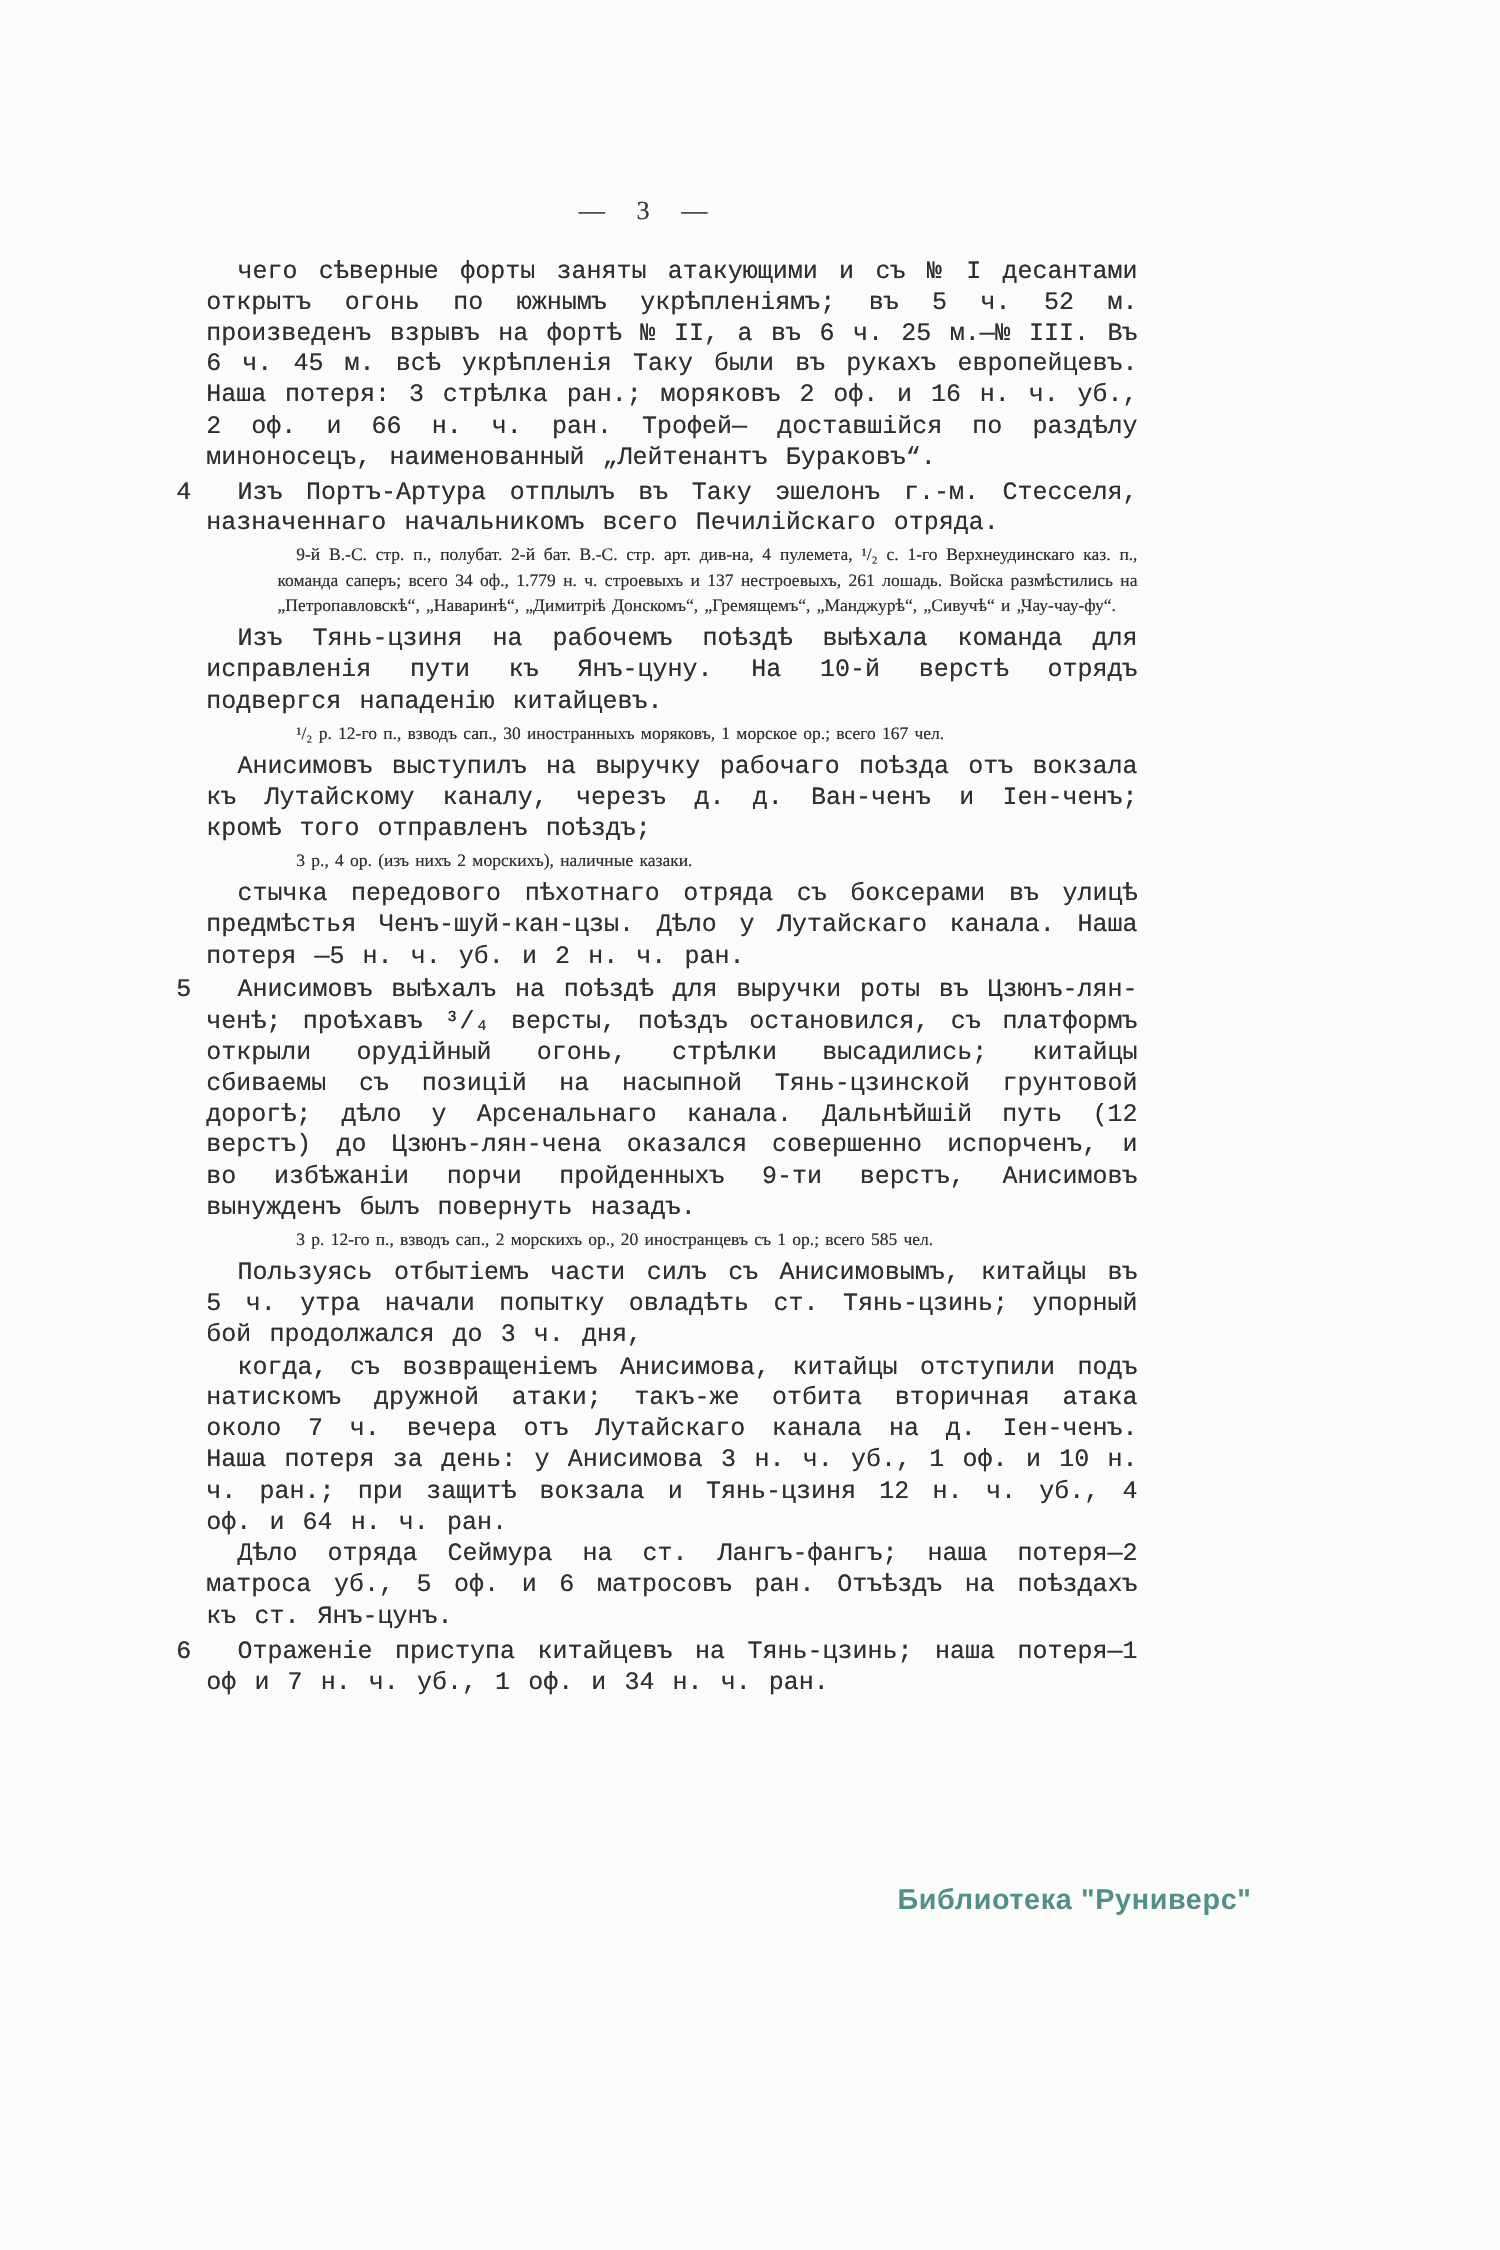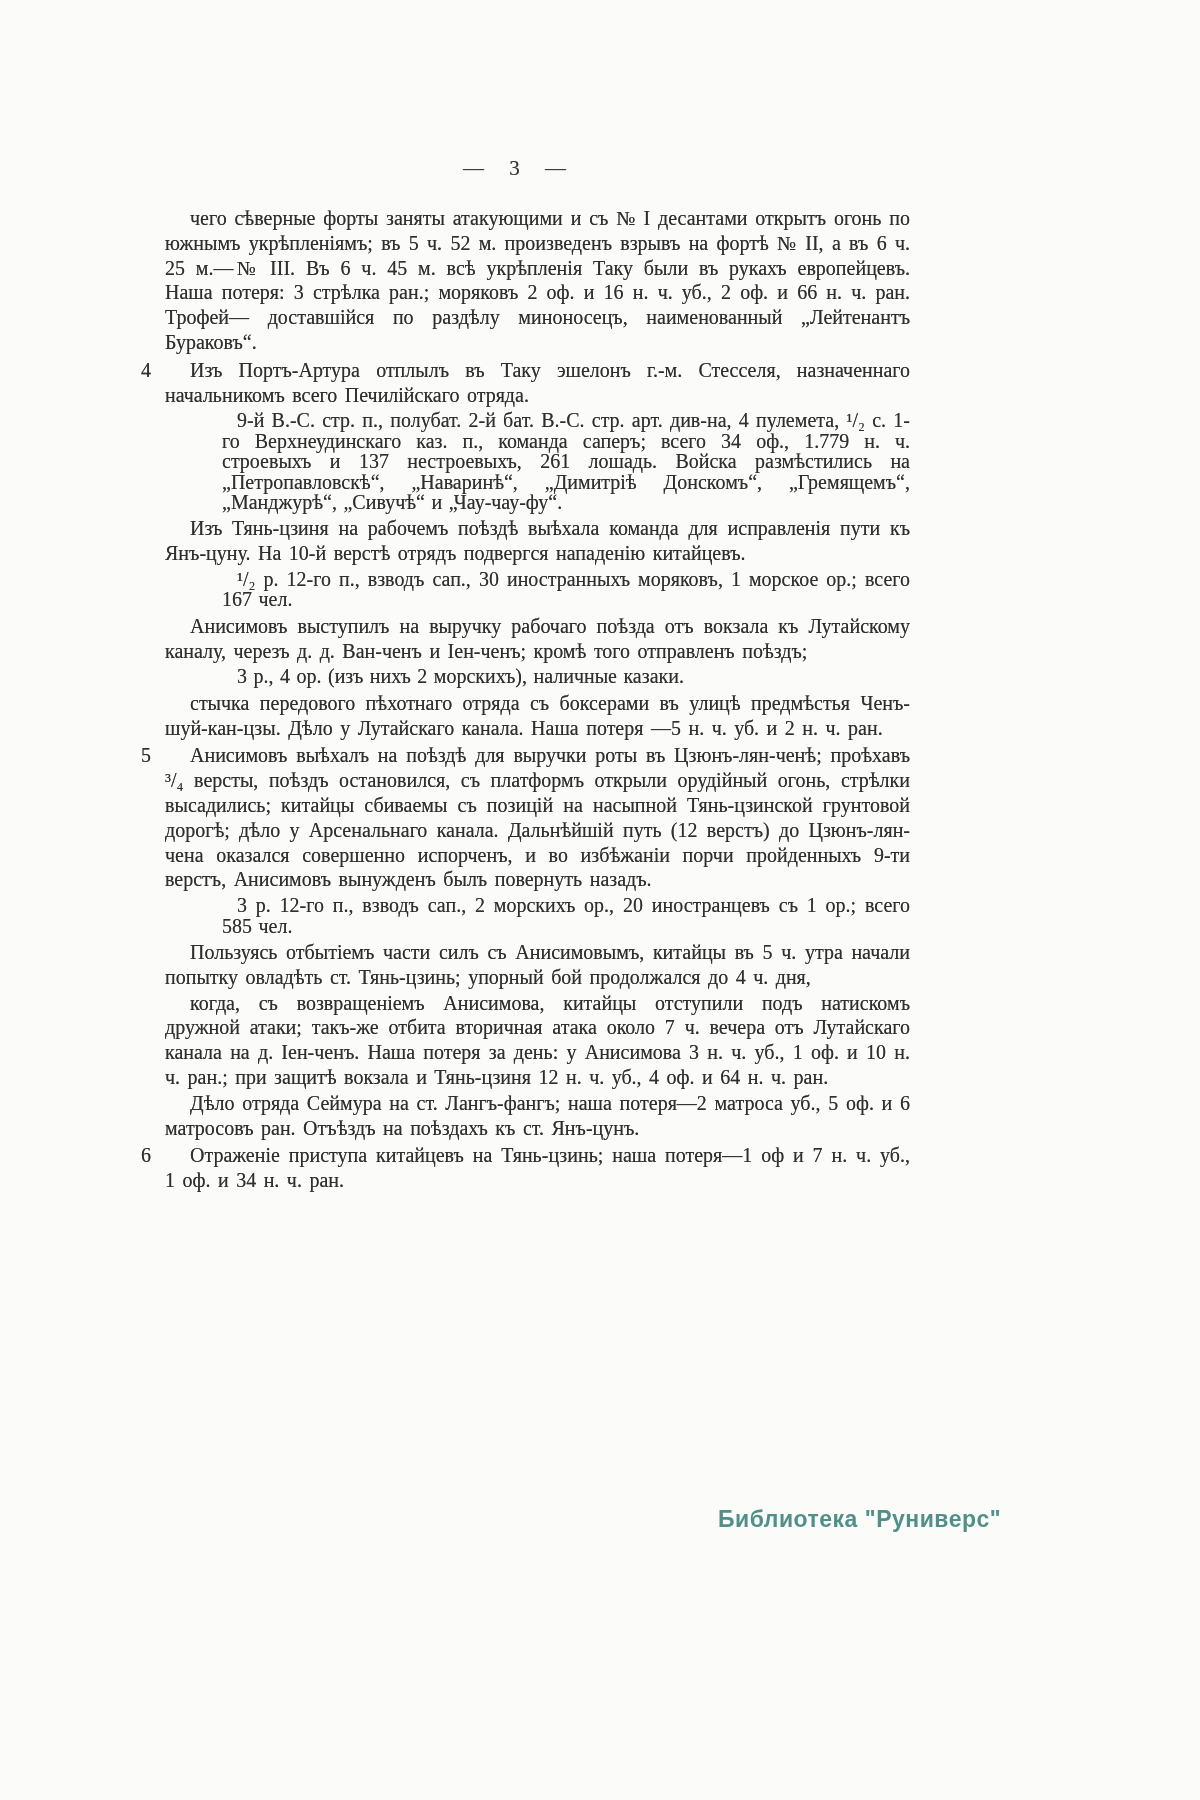--- a/index.html
+++ b/index.html
@@ -22,33 +22,33 @@
     font-size: 21px;
     word-spacing: 18px;
     letter-spacing: 1px;
     color: #3a3a3a;
     text-shadow: 0 0 .5px rgba(0,0,0,.5);
   }
   .text-column {
     position: absolute;
     top: 206px; left: 165px; width: 745px;
   }
-  .entry { position: relative; }
+  .entry { position: relative; font-family: Liberation Mono, monospace; }
   p.body {
     margin: 0 0 1px 0;
     font-size: 20px;
     line-height: 24.8px;
     text-align: justify;
     text-indent: 25px;
     word-spacing: 2.5px;
     text-shadow: 0 0 .5px rgba(0,0,0,.55);
   }
   p.small {
     margin: 3px 0 4px 57px;
-    font-size: 20px;
+    font-size: 14px;
     line-height: 20.4px;
     text-align: justify;
     text-indent: 15px;
     word-spacing: 1.5px;
     text-shadow: 0 0 .4px rgba(0,0,0,.5);
   }
   .entry.numbered { margin-top: 3px; }
   .marker {
     position: absolute;
     left: -24px; top: 0;
@@ -104,21 +104,21 @@
     </div>
 
     <div class="entry numbered">
       <span class="marker">5</span>
       <p class="body">Анисимовъ выѣхалъ на поѣздѣ для выручки роты въ Цзюнъ-лян-ченѣ; проѣхавъ ³/₄ версты, поѣздъ остановился, съ платформъ открыли орудійный огонь, стрѣлки высадились; китайцы сбиваемы съ позицій на насыпной Тянь-цзинской грунтовой дорогѣ; дѣло у Арсенальнаго канала. Дальнѣйшій путь (12 верстъ) до Цзюнъ-лян-чена оказался совершенно испорченъ, и во избѣжаніи порчи пройденныхъ 9-ти верстъ, Анисимовъ вынужденъ былъ повернуть назадъ.</p>
     </div>
 
     <p class="small">3 р. 12-го п., взводъ сап., 2 морскихъ ор., 20 иностранцевъ съ 1 ор.; всего 585 чел.</p>
 
     <div class="entry">
-      <p class="body">Пользуясь отбытіемъ части силъ съ Анисимовымъ, китайцы въ 5 ч. утра начали попытку овладѣть ст. Тянь-цзинь; упорный бой продолжался до 4 ч. дня,</p>
+      <p class="body">Пользуясь отбытіемъ части силъ съ Анисимовымъ, китайцы въ 5 ч. утра начали попытку овладѣть ст. Тянь-цзинь; упорный бой продолжался до 3 ч. дня,</p>
     </div>
 
 
     <div class="entry">
       <p class="body">когда, съ возвращеніемъ Анисимова, китайцы отступили подъ натискомъ дружной атаки; такъ-же отбита вторичная атака около 7 ч. вечера отъ Лутайскаго канала на д. Іен-ченъ. Наша потеря за день: у Анисимова 3 н. ч. уб., 1 оф. и 10 н. ч. ран.; при защитѣ вокзала и Тянь-цзиня 12 н. ч. уб., 4 оф. и 64 н. ч. ран.</p>
     </div>
 
     <div class="entry">
       <p class="body">Дѣло отряда Сеймура на ст. Лангъ-фангъ; наша потеря—2 матроса уб., 5 оф. и 6 матросовъ ран. Отъѣздъ на поѣздахъ къ ст. Янъ-цунъ.</p>
     </div>

